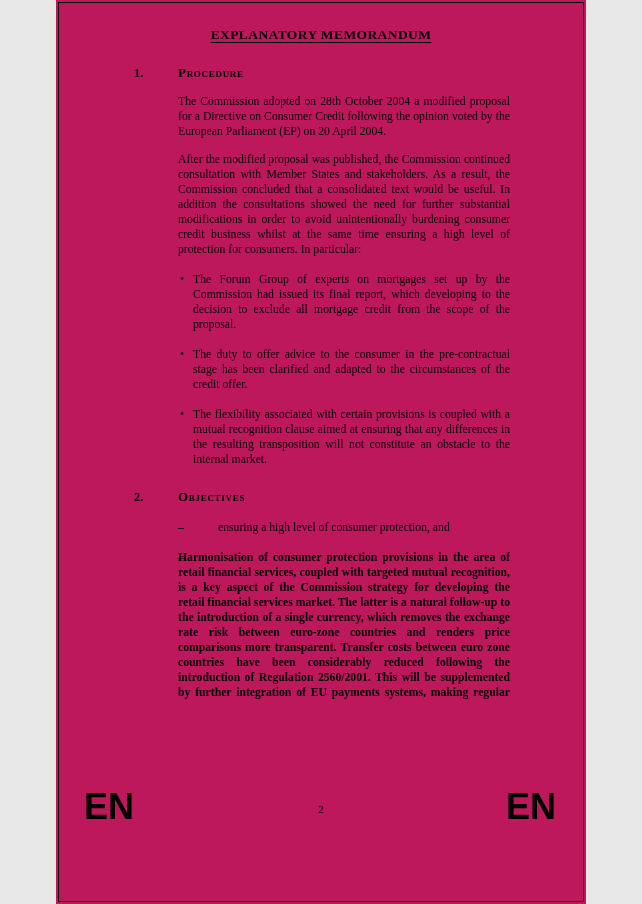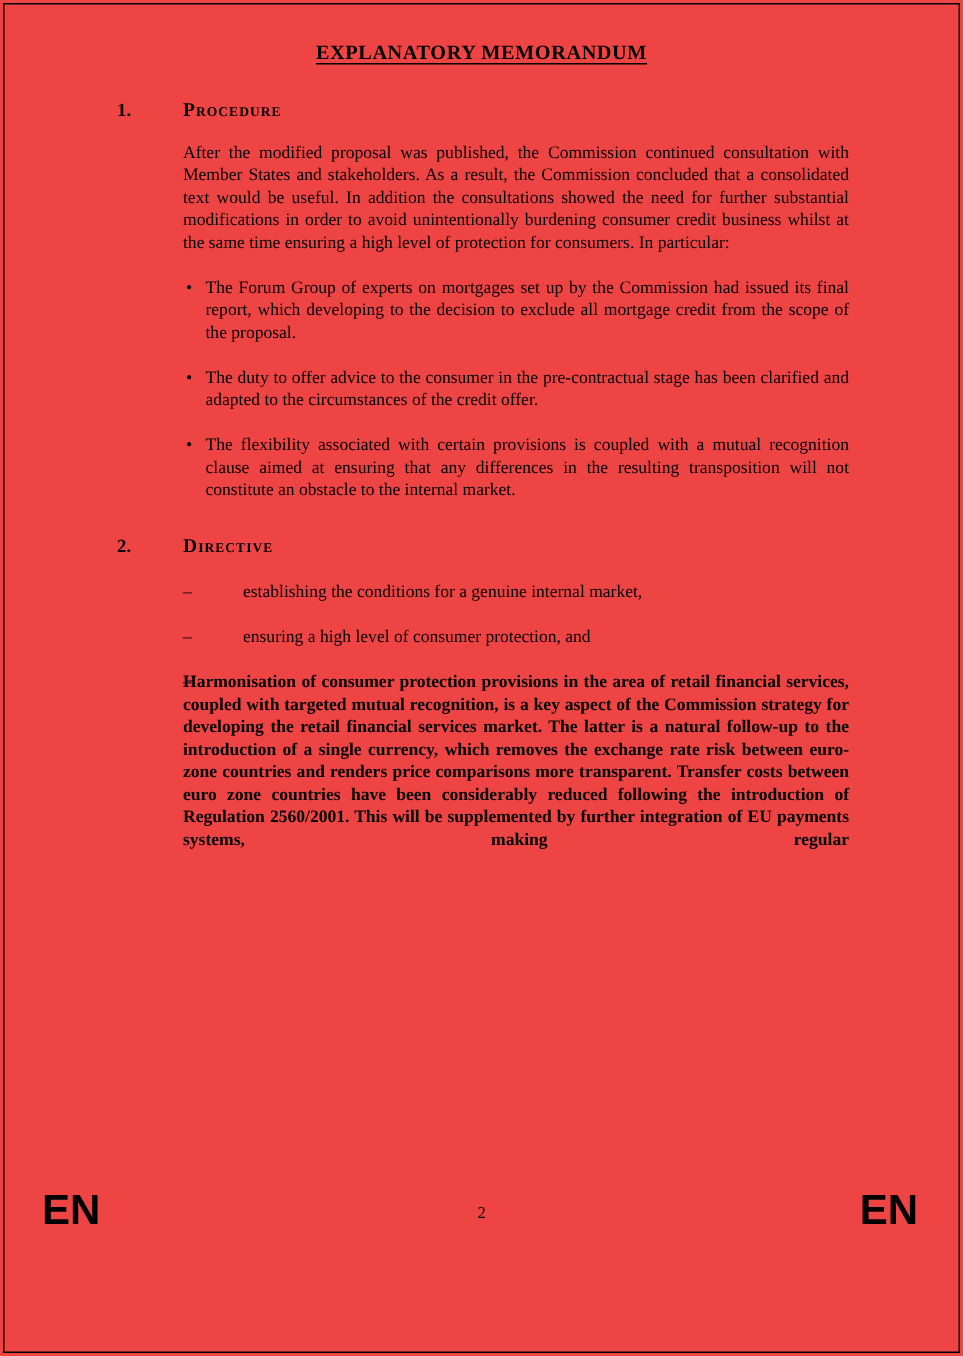--- a/index.html
+++ b/index.html
@@ -1,21 +1,21 @@
 <!DOCTYPE html>
 <html><head>
 <meta charset="utf-8">
 <style>
   html, body { margin: 0; padding: 0; background: #e8e8e8; }
   .page {
     position: relative;
-    width: 642px;
+    width: 530px;
     height: 904px;
     margin: 0 auto;
-    background: #ef4444;
+    background: #be185d;
     color: #000000;
     font-family: "Liberation Serif", serif;
     overflow: hidden;
   }
   .border-frame {
     position: absolute;
     inset: 2px;
     border: 1.5px solid #000000;
     pointer-events: none;
   }
@@ -56,21 +56,21 @@
   .list-item { margin-top: 15px; position: relative; }
   .bullet-item { margin-left: 2px; padding-left: 13px; }
   .dash-item  { padding-left: 40px; }
   .marker { position: absolute; left: 0; top: 0; }
   #sections-root > .block:last-child { text-align-last: justify; font-weight: bold; }
   .footer-lang {
     position: absolute;
     top: 793px;
     font-family: "Liberation Sans", sans-serif;
     font-weight: bold;
-    font-size: 28px;
+    font-size: 36px;
     line-height: 28px;
   }
   .footer-lang.left  { left: 28px; }
   .footer-lang.right { right: 30px; }
   .page-number {
     position: absolute;
     top: 803px;
     left: 0;
     right: 0;
     text-align: center;
@@ -80,26 +80,27 @@
 </head>
 <body>
 
 <div class="page">
   <div class="border-frame"></div>
 
   <h1 class="doc-title">EXPLANATORY MEMORANDUM</h1>
 
   <div class="content" id="sections-root">
       <div class="section-heading"><span class="section-number">1.</span><span class="section-title">Procedure</span></div>
+      <p class="block para">The Commission adopted on 28th October 2004 a modified proposal for a Directive on Consumer Credit following the opinion voted by the European Parliament (EP) on 20 April 2004.</p>
       <p class="block para">After the modified proposal was published, the Commission continued consultation with Member States and stakeholders. As a result, the Commission concluded that a consolidated text would be useful. In addition the consultations showed the need for further substantial modifications in order to avoid unintentionally burdening consumer credit business whilst at the same time ensuring a high level of protection for consumers. In particular:</p>
       <div class="block list-item bullet-item"><span class="marker">•</span><span class="item-text">The Forum Group of experts on mortgages set up by the Commission had issued its final report, which developing to the decision to exclude all mortgage credit from the scope of the proposal.</span></div>
       <div class="block list-item bullet-item"><span class="marker">•</span><span class="item-text">The duty to offer advice to the consumer in the pre-contractual stage has been clarified and adapted to the circumstances of the credit offer.</span></div>
       <div class="block list-item bullet-item"><span class="marker">•</span><span class="item-text">The flexibility associated with certain provisions is coupled with a mutual recognition clause aimed at ensuring that any differences in the resulting transposition will not constitute an obstacle to the internal market.</span></div>
-      <div class="section-heading"><span class="section-number">2.</span><span class="section-title">Directive</span></div>
-      <div class="block list-item dash-item"><span class="marker">–</span><span class="item-text">establishing the conditions for a genuine internal market,</span></div>
+      <div class="section-heading"><span class="section-number">2.</span><span class="section-title">Objectives</span></div>
+      <div class="block list-item dash-item"><span class="marker">–</span></div>
       <div class="block list-item dash-item"><span class="marker">–</span><span class="item-text">ensuring a high level of consumer protection, and</span></div>
       <div class="block list-item dash-item"><span class="marker">–</span></div>
       <p class="block para">Harmonisation of consumer protection provisions in the area of retail financial services, coupled with targeted mutual recognition, is a key aspect of the Commission strategy for developing the retail financial services market. The latter is a natural follow-up to the introduction of a single currency, which removes the exchange rate risk between euro-zone countries and renders price comparisons more transparent. Transfer costs between euro zone countries have been considerably reduced following the introduction of Regulation 2560/2001. This will be supplemented by further integration of EU payments systems, making regular</p>
     </div>
 
   <div class="footer-lang left">EN</div>
 
   <div class="page-number">2</div>
 
   <div class="footer-lang right">EN</div>

